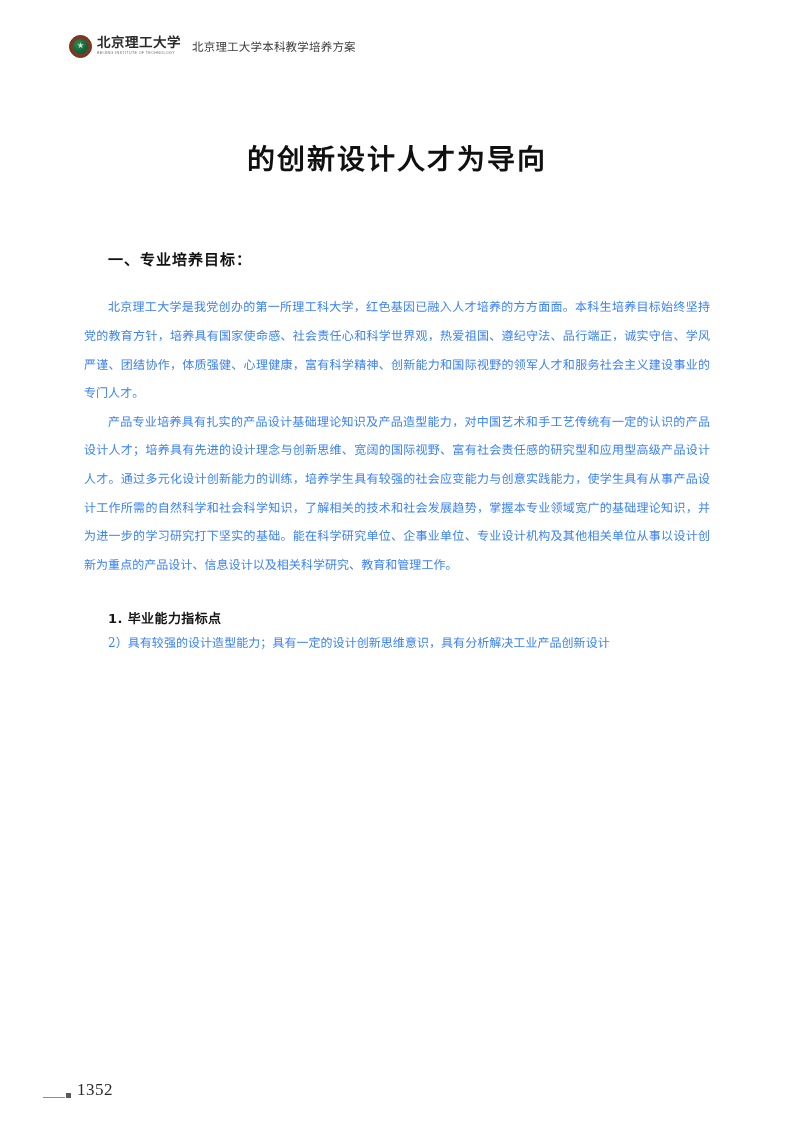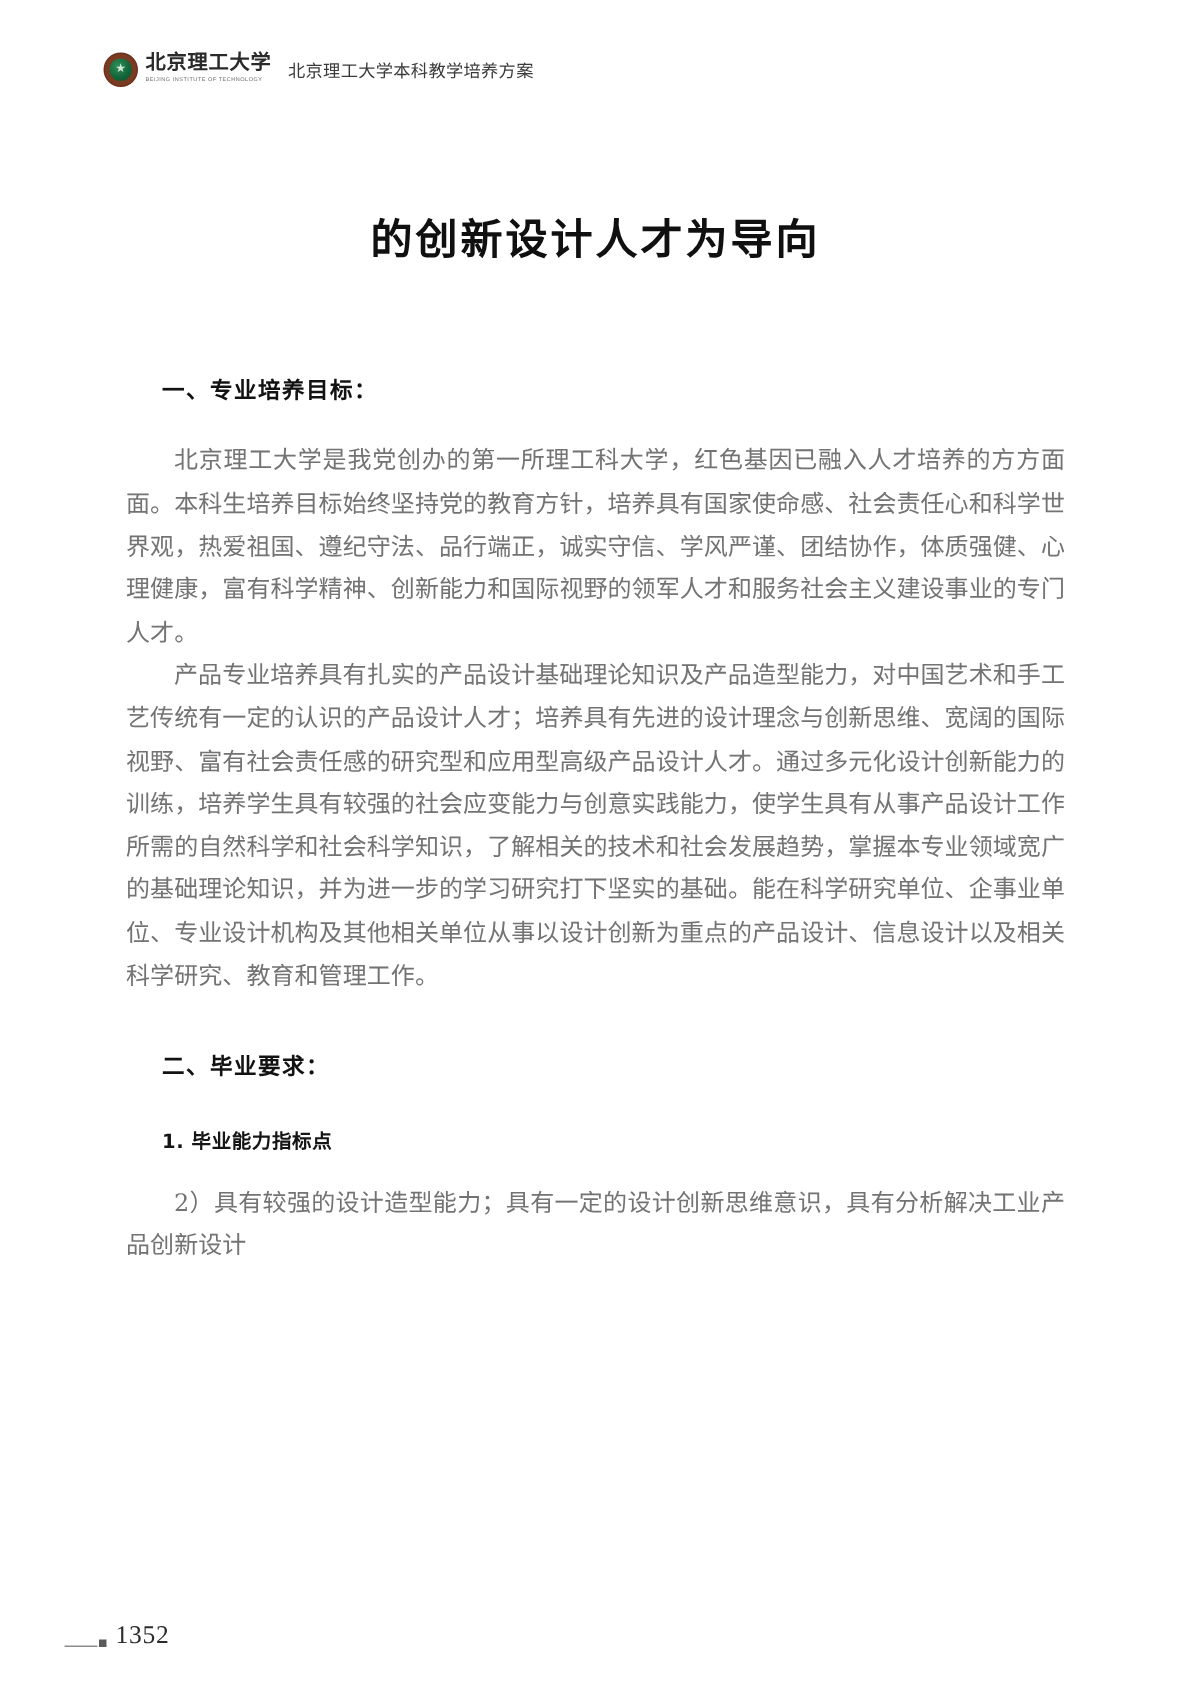--- a/index.html
+++ b/index.html
@@ -146,31 +146,31 @@
     font-size: 13px;
     letter-spacing: 0.4px;
     color: #151515;
     padding-left: 24px;
     margin: 30px 0 0 0;
     line-height: 1.5;
   }
 
   p.para {
     font-family: "DejaVu Serif", "Liberation Serif", serif;
-    font-size: 16px;
+    font-size: 12px;
     line-height: 28.6px;
-    color: #737373;
+    color: #3b82f6;
     text-align: justify;
     text-justify: inter-ideograph;
     margin: 0;
     text-indent: 2em;
     letter-spacing: 0.05px;
   }
   p.para.first { margin-top: 22px; }
-  p.list-item { margin-top: 16px; }
+  p.list-item { margin-top: 0; }
   p.list-item.first { margin-top: 16px; }
 
   
   .footer {
     position: absolute;
     left: 43px;
     bottom: 24px;
     display: flex;
     align-items: flex-end;
     gap: 0px;
@@ -215,21 +215,20 @@
 
   <div class="content">
 
     <h1 class="doc-title">的创新设计人才为导向</h1>
 
     <h2 class="section-heading sec1">一、专业培养目标：</h2>
 
     <p class="para first">北京理工大学是我党创办的第一所理工科大学，红色基因已融入人才培养的方方面面。本科生培养目标始终坚持党的教育方针，培养具有国家使命感、社会责任心和科学世界观，热爱祖国、遵纪守法、品行端正，诚实守信、学风严谨、团结协作，体质强健、心理健康，富有科学精神、创新能力和国际视野的领军人才和服务社会主义建设事业的专门人才。</p>
     <p class="para">产品专业培养具有扎实的产品设计基础理论知识及产品造型能力，对中国艺术和手工艺传统有一定的认识的产品设计人才；培养具有先进的设计理念与创新思维、宽阔的国际视野、富有社会责任感的研究型和应用型高级产品设计人才。通过多元化设计创新能力的训练，培养学生具有较强的社会应变能力与创意实践能力，使学生具有从事产品设计工作所需的自然科学和社会科学知识，了解相关的技术和社会发展趋势，掌握本专业领域宽广的基础理论知识，并为进一步的学习研究打下坚实的基础。能在科学研究单位、企事业单位、专业设计机构及其他相关单位从事以设计创新为重点的产品设计、信息设计以及相关科学研究、教育和管理工作。</p>
 
-    <h2 class="section-heading sec2">二、毕业要求：</h2>
 
     <h3 class="sub-heading">1. 毕业能力指标点</h3>
 
     <p class="para list-item">2）具有较强的设计造型能力；具有一定的设计创新思维意识，具有分析解决工业产品创新设计</p>
 
   </div>
 
   <div class="footer">
     <span class="footer-rule"></span>
     <span class="footer-square"></span>

